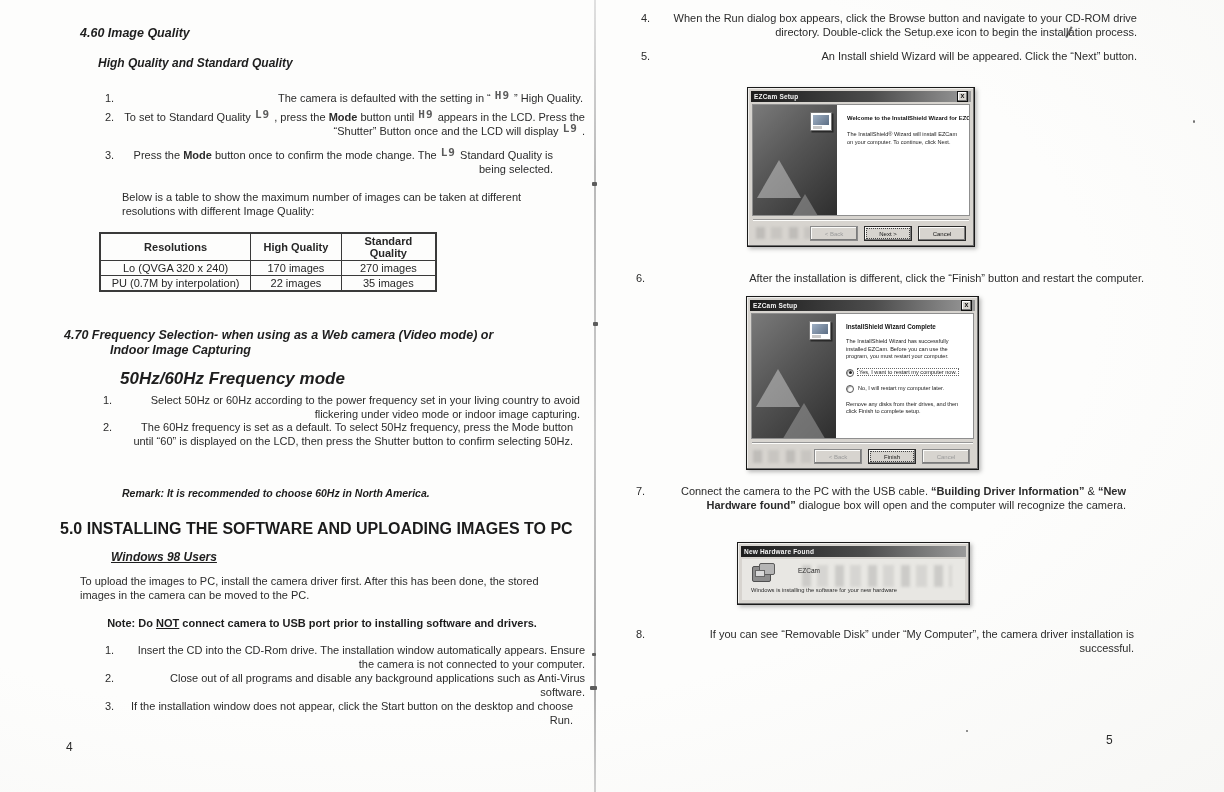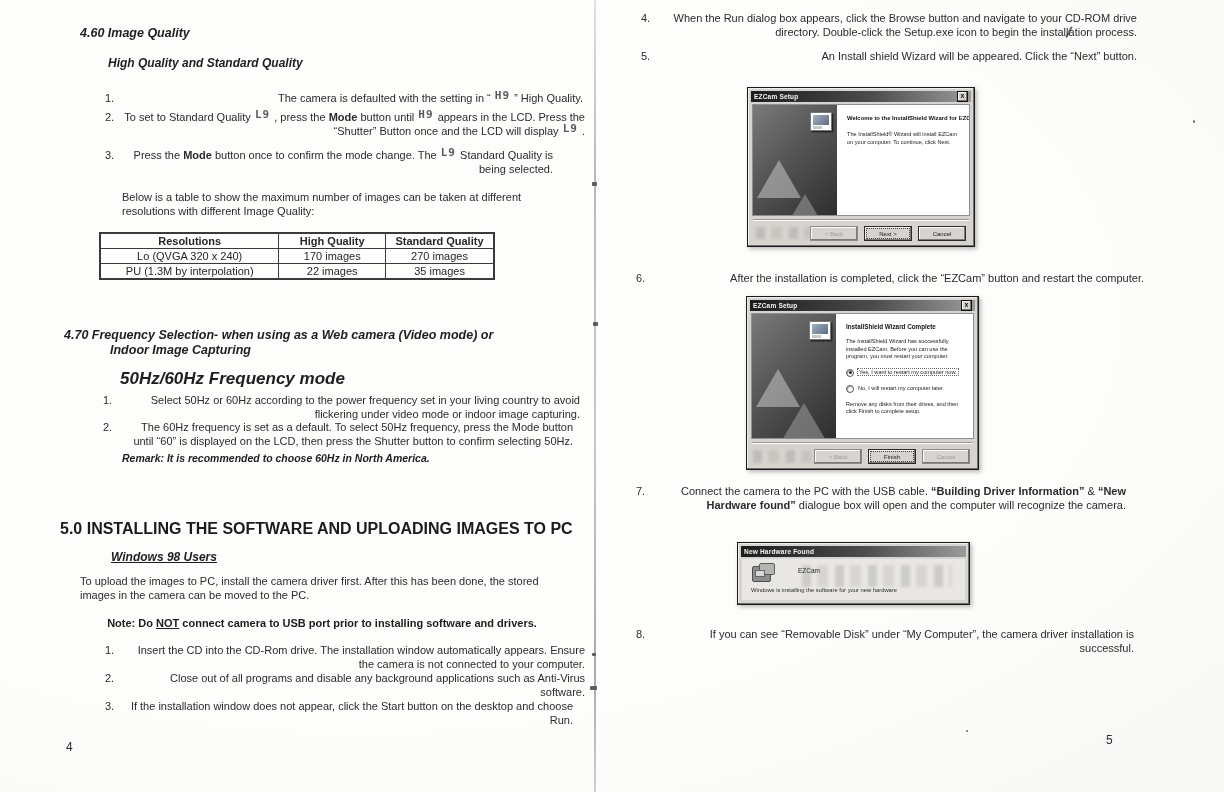--- a/index.html
+++ b/index.html
@@ -111,71 +111,71 @@
 <div class="fold"></div>
 <div class="fold-mark" style="left:592px;top:182px;width:5px;height:4px;"></div>
 <div class="fold-mark" style="left:593px;top:322px;width:5px;height:4px;"></div>
 <div class="fold-mark" style="left:592px;top:653px;width:4px;height:3px;"></div>
 <div class="fold-mark" style="left:590px;top:686px;width:7px;height:4px;"></div>
 <div class="speck" style="left:1068px;top:26px;width:1.5px;height:12px;transform:rotate(28deg);"></div>
 <div class="speck" style="left:1193px;top:120px;width:2px;height:3px;border-radius:50%;"></div>
 <div class="speck" style="left:966px;top:730px;width:2px;height:2px;border-radius:50%;"></div>
 
 <div class="abs h1" style="left:80px;top:26px;">4.60 Image Quality</div>
-<div class="abs h2" style="left:108px;top:56px;">High Quality and Standard Quality</div>
+<div class="abs h2" style="left:98px;top:56px;">High Quality and Standard Quality</div>
 
 <div class="li" style="left:105px;top:92px;">
   <span class="num">1.</span>
   <span class="txt" style="width:460px;"><span class="seg-p">The camera is defaulted with the setting in “ </span><span class="seg-lcd">H9</span><span class="seg-p"> ” High Quality.</span></span>
 </div>
 <div class="li" style="left:105px;top:111px;">
   <span class="num">2.</span>
   <span class="txt" style="width:462px;"><span class="seg-p">To set to Standard Quality </span><span class="seg-lcd">L9</span><span class="seg-p"> , press the </span><span class="seg-b">Mode</span><span class="seg-p"> button until </span><span class="seg-lcd">H9</span><span class="seg-p">  appears in the LCD.  Press the “Shutter” Button once and the LCD will display </span><span class="seg-lcd">L9</span><span class="seg-p"> .</span></span>
 </div>
 <div class="li" style="left:105px;top:149px;">
   <span class="num">3.</span>
   <span class="txt" style="width:430px;"><span class="seg-p">Press the </span><span class="seg-b">Mode</span><span class="seg-p"> button once to confirm the mode change.  The </span><span class="seg-lcd">L9</span><span class="seg-p">  Standard Quality is being selected.</span></span>
 </div>
 
 <div class="abs body-txt" style="left:122px;top:191px;width:452px;">Below is a table to show the maximum number of images can be taken at different resolutions with different Image Quality:</div>
 
-<table class="qt abs" style="left:99px;top:232px;width:396px;">
+<table class="qt abs" style="left:99px;top:232px;width:338px;">
   <tbody>
       <tr>
     <th style="width:184px;">Resolutions</th>
     <th style="width:106px;">High Quality</th>
     <th style="width:106px;margin-top:44px;">Standard Quality</th>
   </tr>
   <tr>
     <td>Lo (QVGA 320 x 240)</td>
     <td>170 images</td>
     <td>270 images</td>
   </tr>
   <tr>
-    <td>PU (1.3M by interpolation)</td>
+    <td>PU (0.7M by interpolation)</td>
     <td>22 images</td>
     <td>35 images</td>
   </tr>
 </tbody>
   </table>
 
 <div class="abs h1" style="left:64px;top:328px;">4.70 Frequency Selection- when using as a Web camera (Video mode) or</div>
 <div class="abs h1" style="left:110px;top:343px;">Indoor Image Capturing</div>
 <div class="abs h2" style="left:120px;top:369px;font-size:17px;">50Hz/60Hz Frequency mode</div>
 
 <div class="li" style="left:103px;top:394px;">
   <span class="num-w">1.</span>
   <span class="txt" style="width:455px;">Select 50Hz or 60Hz according to the power frequency set in your living country to avoid flickering under video mode or indoor image capturing.</span>
 </div>
 <div class="li" style="left:103px;top:421px;">
   <span class="num-w">2.</span>
   <span class="txt" style="width:448px;">The 60Hz frequency is set as a default. To select 50Hz frequency, press the Mode button until “60” is displayed on the LCD, then press the Shutter button to confirm selecting 50Hz.</span>
 </div>
 
-<div class="abs remark" style="left:122px;top:452px;">Remark: It is recommended to choose 60Hz in North America.</div>
+<div class="abs remark" style="left:122px;top:487px;">Remark: It is recommended to choose 60Hz in North America.</div>
 
 <div class="abs h1u" style="left:60px;top:520px;">5.0 INSTALLING THE SOFTWARE AND UPLOADING IMAGES TO PC</div>
 <div class="abs h2 underline" style="left:98px;top:550px;margin-left:13px;">Windows 98 Users</div>
 <div class="abs body-txt" style="left:80px;top:575px;width:470px;">To upload the images to PC, install the camera driver first. After this has been done, the stored images in the camera can be moved to the PC.</div>
 <div class="abs note-txt" style="left:62px;top:617px;width:520px;"><span class="seg-p">Note:  Do </span><span class="seg-u">NOT</span><span class="seg-p"> connect camera to USB port prior to installing software and drivers.</span></div>
 
 <div class="li" style="left:105px;top:644px;">
   <span class="num">1.</span>
   <span class="txt" style="width:462px;">Insert the CD into the CD-Rom drive. The installation window automatically appears. Ensure the camera is not connected to your computer.</span>
 </div>
@@ -219,21 +219,21 @@
   <div class="ghost" style="left:8px;bottom:7px;width:95px;height:12px;"></div>
   <div class="btnrow">
     <div class="btn disabled">&lt; Back</div>
     <div class="btn focus">Next &gt;</div>
     <div class="btn">Cancel</div>
   </div>
 </div>
 
 <div class="li" style="left:636px;top:272px;">
   <span class="num">6.</span>
-  <span class="txt" style="width:490px;">After the installation is completed, click the “EZCam” button and restart the computer.</span>
+  <span class="txt" style="width:490px;">After the installation is different, click the “Finish” button and restart the computer.</span>
 </div>
 
 <div class="win" style="left:746px;top:296px;width:231px;height:172px;">
   <div class="tbar">
     <span>EZCam Setup</span>
     <span class="xbox">x</span>
   </div>
   <div class="wcontent" style="bottom:30px;">
     <div class="ipanel">
       <div class="tri t1"></div>

